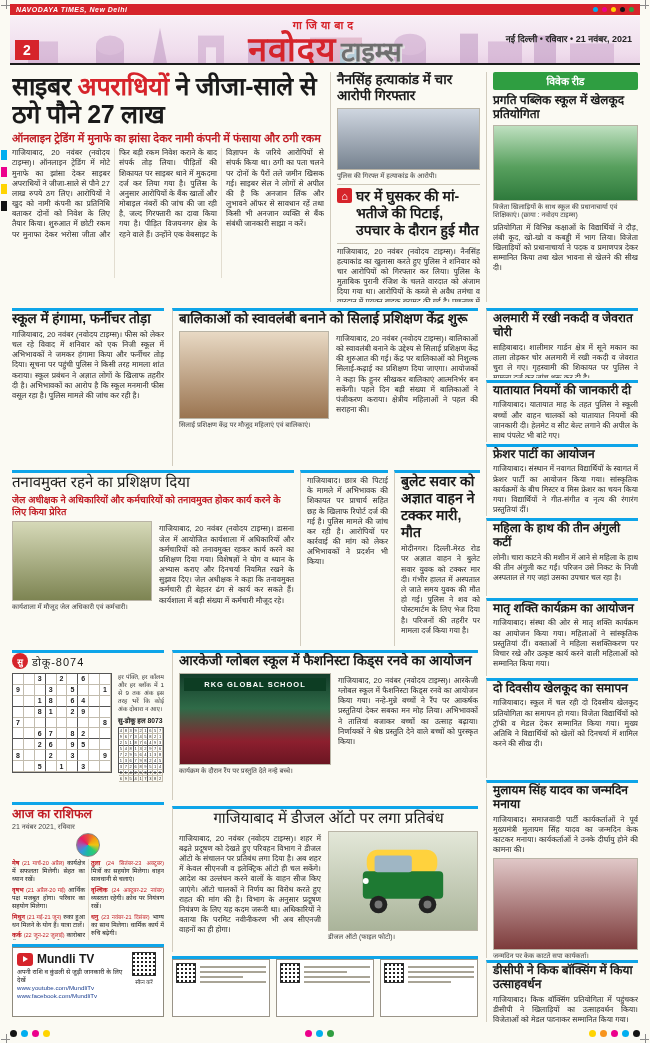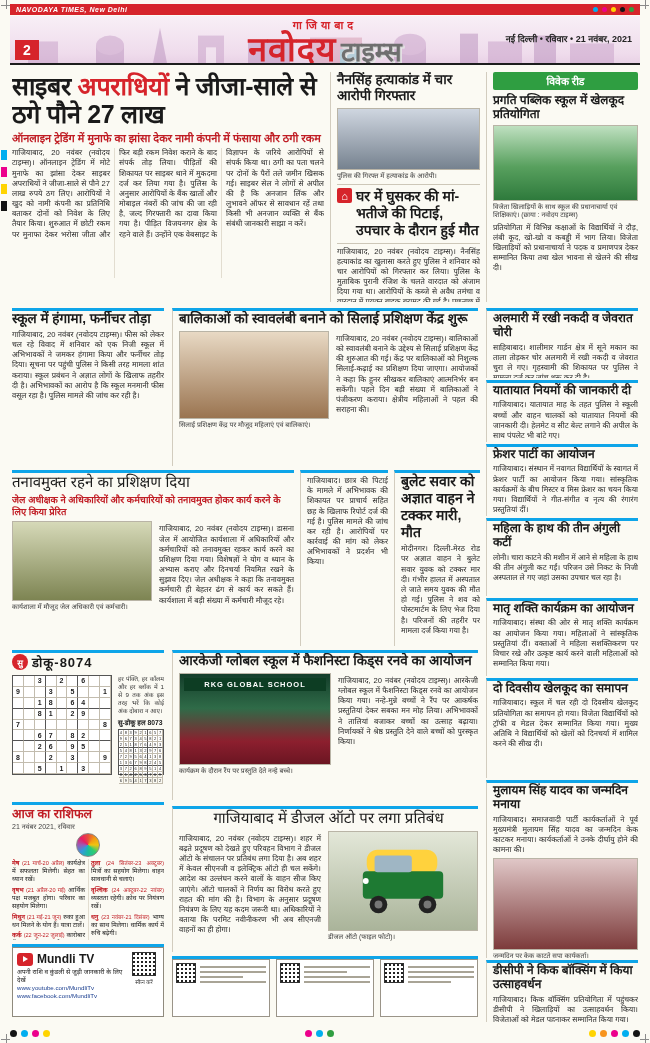--- a/index.html
+++ b/index.html
@@ -59,21 +59,21 @@
               padding:2px 0; border-radius:2px; }
 
   .alertbox { display:flex; gap:4px; margin-top:4px; border-top:1px solid #cdc7b8; border-bottom:1px solid #cdc7b8; padding:3px 0; }
   .alerticon { flex:none; width:15px; height:15px; background:#d6242b; color:#fff; font-size:11px;
                display:flex; align-items:center; justify-content:center; border-radius:2px; }
 
   
   .sud-head { display:flex; align-items:center; gap:4px; }
   .subadge { width:16px; height:16px; border-radius:50%; background:#d6242b; color:#fff;
              font-size:8.5px; font-weight:bold; display:flex; align-items:center; justify-content:center; }
-  .sud-title { font-size:13px; font-weight:bold; letter-spacing:1px; }
+  .sud-title { font-size:11px; font-weight:normal; letter-spacing:1px; }
   .sud-row { display:flex; gap:6px; margin-top:4px; }
   .sgrid { display:grid; grid-template-columns:repeat(9,1fr); background:#fff; border:1.5px solid #555; }
   .sgrid.main { width:100px; height:100px; }
   .sgrid.mini { width:46px; height:46px; }
   .scell { display:flex; align-items:center; justify-content:center; border-right:.5px solid #c2bcae; border-bottom:.5px solid #c2bcae; }
   .sgrid.main .scell { font-size:7px; font-weight:bold; }
   .sgrid.mini .scell { font-size:4px; }
   .sgrid .scell:nth-child(9n+3), .sgrid .scell:nth-child(9n+6) { border-right:1.2px solid #555; }
   .sgrid .scell:nth-child(n+19):nth-child(-n+27),
   .sgrid .scell:nth-child(n+46):nth-child(-n+54) { border-bottom:1.2px solid #555; }

